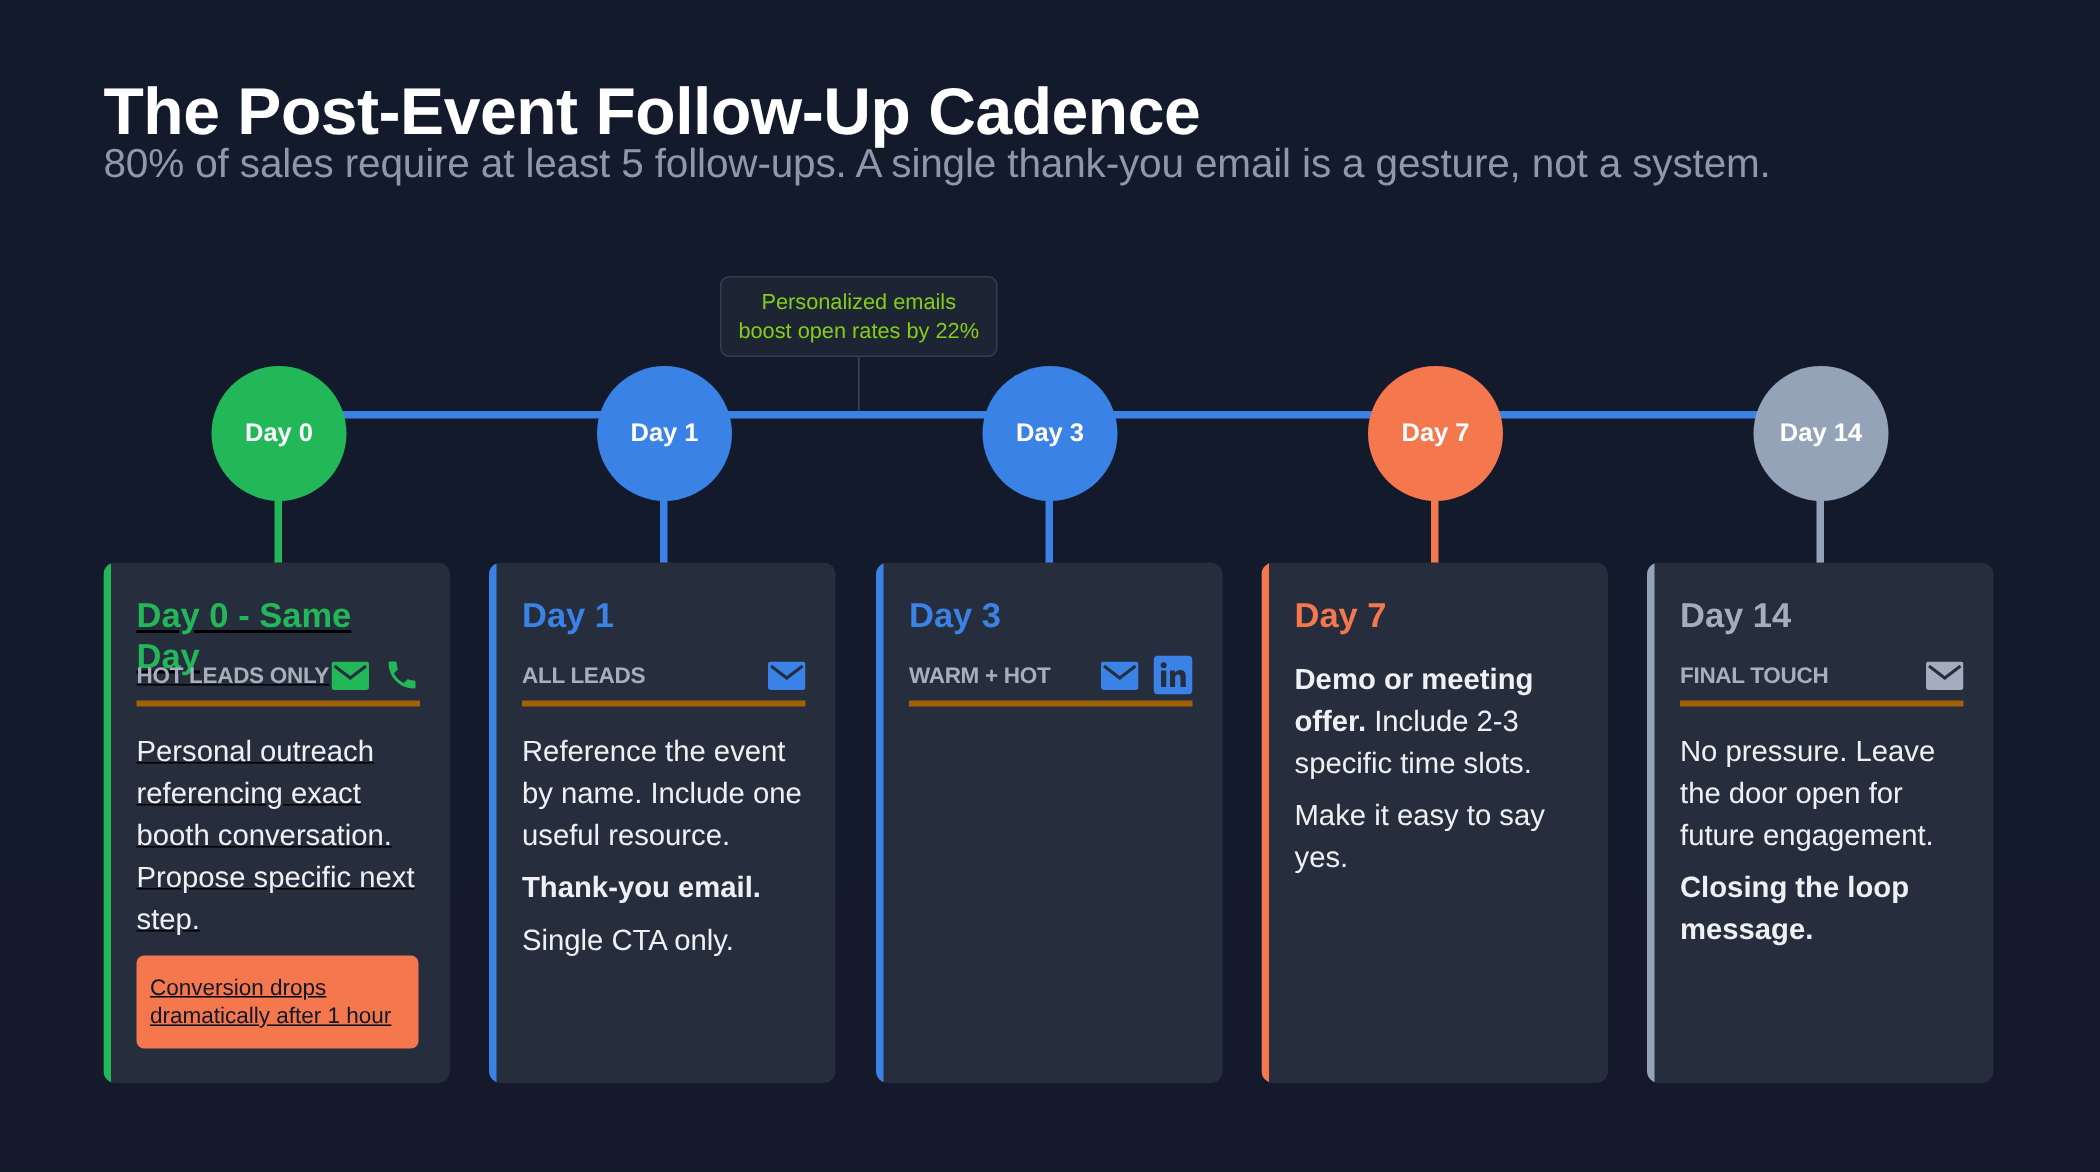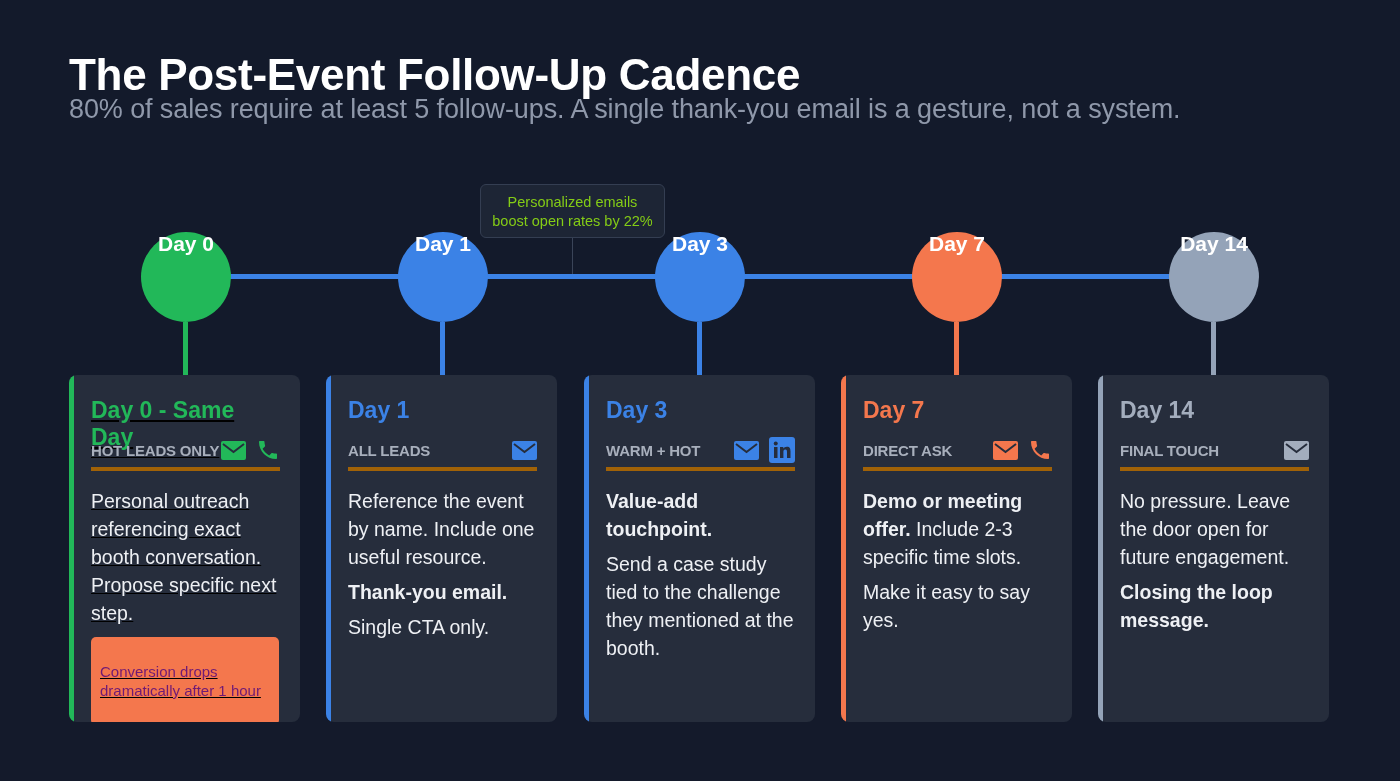--- a/index.html
+++ b/index.html
@@ -31,23 +31,23 @@
     position: absolute; left: 480px; top: 184px; width: 185px; height: 54px;
     background: #1d2535; border: 1px solid #343e52; border-radius: 6px;
     color: #84cc16; font-size: 14.5px; line-height: 19px; text-align: center;
     padding-top: 8px;
   }
   .callout-stem {
     position: absolute; left: 572px; top: 238px; width: 1px; height: 36px;
     background: #3a4458;
   }
   .node {
-    position: absolute; top: 232px; width: 90px; height: 90px; border-radius: 50%;
-    display: flex; align-items: flex-start; justify-content: center;
-    color: #fff; font-weight: 700; font-size: 21px;
+    position: absolute; top: 244px; width: 90px; height: 90px; border-radius: 50%;
+    display: flex; align-items: center; justify-content: center;
+    color: #fff; font-weight: 700; font-size: 17px;
   }
   .stem {
     position: absolute; top: 322px; width: 5px; height: 54px;
   }
   
   .card {
     position: absolute; top: 375px; width: 231px; height: 347px;
     background: #262d3c; border-radius: 8px; overflow: hidden;
     padding: 22px 20px 0 22px;
   }
@@ -67,22 +67,22 @@
   }
   .icons { display: flex; gap: 10px; align-items: center; }
   .icons svg { display: block; }
   .body {
     color: #eef0f4; font-size: 19.5px; line-height: 28px;
   }
   .body b { font-weight: 700; }
   .body p { margin-bottom: 7px; }
   .warn {
     margin-top: 10px; background: #f4774d; border-radius: 5px;
-    color: #701a75; font-size: 15px; line-height: 19px;
-    padding: 25px 9px; width: 188px;
+    color: #0f172a; font-size: 15px; line-height: 19px;
+    padding: 12px 9px; width: 188px;
   }
 </style>
 </head>
 <body>
 
 <div class="canvas">
 
   <h1 class="title">The Post-Event Follow-Up Cadence</h1>
   <div class="subtitle">80% of sales require at least 5 follow-ups. A single thank-you email is a gesture, not a system.</div>
 
@@ -180,45 +180,25 @@
         <span>
           <svg width="26" height="26" viewBox="0 0 26 26">
               <rect width="26" height="26" rx="3" fill="#3b82e6"></rect>
               <rect x="5" y="10" width="3.5" height="11" fill="#262d3c"></rect>
               <circle cx="6.75" cy="6.5" r="2" fill="#262d3c"></circle>
               <path d="M11 10h3.3v1.6c.6-1 1.9-1.9 3.6-1.9 3 0 3.6 2 3.6 4.6V21h-3.5v-5.8c0-1.3-.1-2.6-1.7-2.6s-1.9 1.2-1.9 2.5V21H11z" fill="#262d3c"></path>
             </svg>
         </span>
       </span>
     </div>
-    <div class="body">
-      <p><b>Value-add touchpoint.</b></p>
-      <p>Send a case study tied to the challenge they mentioned at the booth.</p>
-    </div>
   </div>
 
   <div class="card" style="left:841px;">
     <div class="accent" style="background:#f4774d;"></div>
     <div class="card-title" style="color:#f4774d;">Day 7</div>
-    <div class="card-tagrow">
-      <span class="tag">DIRECT ASK</span>
-      <span class="icons">
-        <span>
-          <svg width="25" height="19" viewBox="0 0 25 19">
-              <rect width="25" height="19" rx="2" fill="#f4774d"></rect>
-              <path d="M2 3 L12.5 11 L23 3" stroke="#262d3c" stroke-width="2" fill="none"></path>
-            </svg>
-        </span>
-        <span>
-          <svg width="24" height="24" viewBox="0 0 24 24">
-              <path fill="#f4774d" d="M6.6 10.8c1.4 2.8 3.8 5.1 6.6 6.6l2.2-2.2c.3-.3.7-.4 1-.2 1.1.4 2.3.6 3.6.6.6 0 1 .4 1 1V20c0 .6-.4 1-1 1C10.6 21 3 13.4 3 4c0-.6.4-1 1-1h3.5c.6 0 1 .4 1 1 0 1.3.2 2.5.6 3.6.1.3 0 .7-.2 1L6.6 10.8z"></path>
-            </svg>
-        </span>
-      </span>
-    </div>
     <div class="body">
       <p><b>Demo or meeting offer.</b><span> Include 2-3 specific time slots.</span></p>
       <p>Make it easy to say yes.</p>
     </div>
   </div>
 
   <div class="card" style="left:1098px;">
     <div class="accent" style="background:#94a3b8;"></div>
     <div class="card-title" style="color:#a3adbd;">Day 14</div>
     <div class="card-tagrow">

